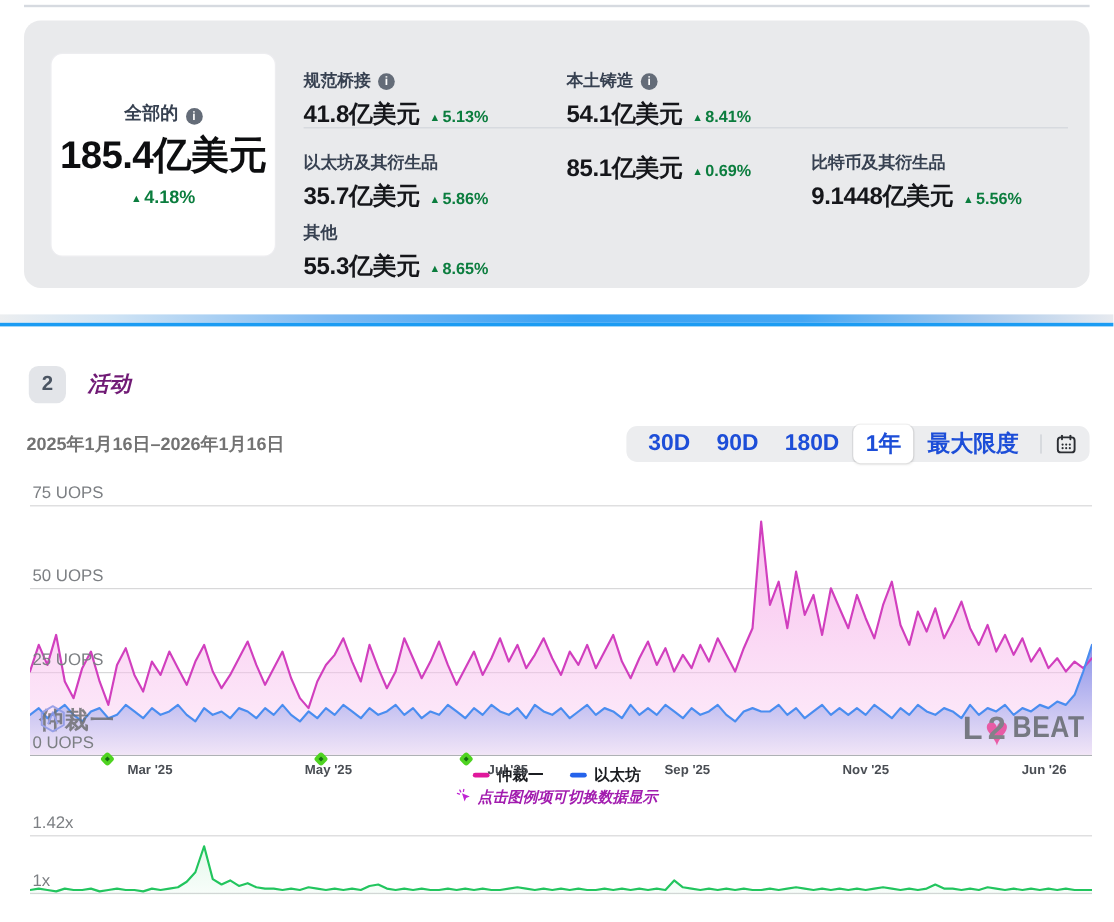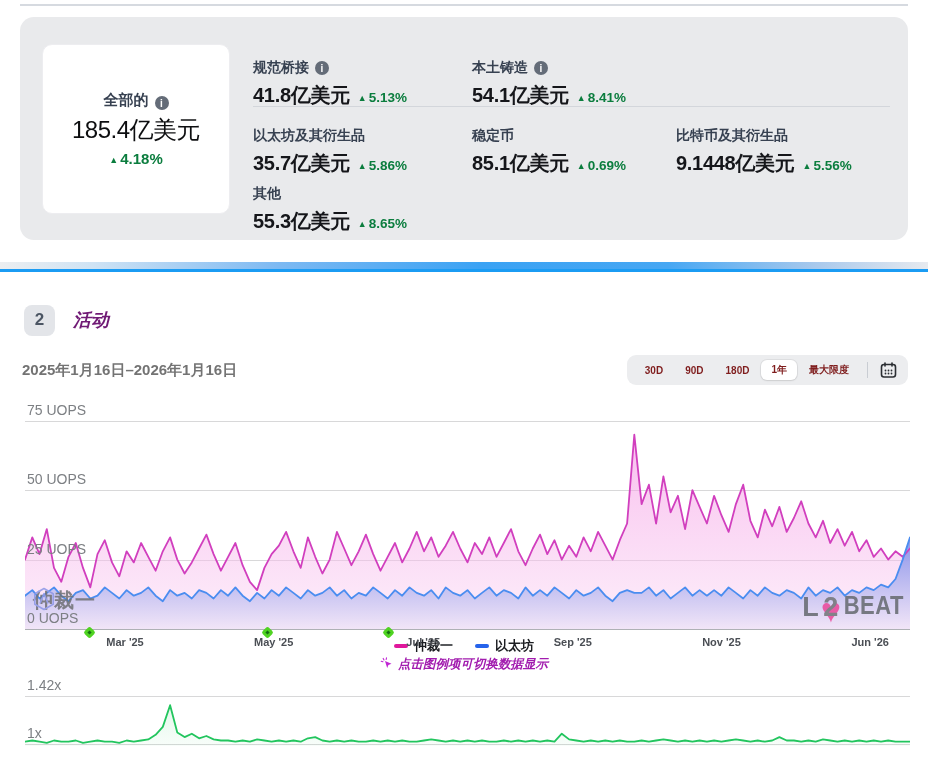--- a/index.html
+++ b/index.html
@@ -10,21 +10,21 @@
   
   .top-line { margin:4px 20px 0 20px; border-top:2px solid #d6dae0; }
 
   
   .summary-card { position:relative; margin:11px 20px 0 20px; height:223px;
     background:#e9eaec; border-radius:14px; }
   .total-box { position:absolute; left:22px; top:27px; width:188px; height:170px;
     background:#fff; border:1px solid #ededf0; border-radius:10px;
     display:flex; flex-direction:column; align-items:center; justify-content:center; gap:4px; }
   .total-label { font-size:15px; font-weight:700; color:#374151; display:flex; align-items:flex-end; gap:6px; }
-  .total-value { font-size:24px; font-weight:400; color:#0d0e10; letter-spacing:-0.5px; }
+  .total-value { font-size:32px; font-weight:700; color:#0d0e10; letter-spacing:-0.5px; }
   .stats { position:absolute; left:233px; right:18px; top:28px; bottom:14px;
     display:grid; grid-template-columns:219px 204px 1fr; grid-template-rows:54px 14px 58px 1fr; }
   .stat-divider { grid-column:1 / -1; border-top:1px solid #d3d6db; align-self:center; height:0; }
   .stat { padding-top:2px;margin-top:12px; }
   .stat-label { font-size:14px; font-weight:700; color:#374151; display:flex; align-items:center; gap:6px; margin-bottom:5px; }
   .stat-value-row { display:flex; align-items:baseline; gap:8px; }
   .stat-value { font-size:20px; font-weight:800; color:#15161a; letter-spacing:-0.3px; }
   .pct { font-size:13.5px; font-weight:700; color:#0b7d3e; white-space:nowrap; }
   .pct::before { content:"▲"; font-size:9px; margin-right:2px; vertical-align:1px; }
   .total-box .pct { font-size:15px; }
@@ -42,21 +42,21 @@
   .section-head { margin:31px 24px 0 24px; display:flex; align-items:center; gap:18px; height:34px; }
   .section-badge { width:31px; height:31px; background:#e3e5e9; border-radius:8px; color:#4b5563;
     font-size:17px; font-weight:700; display:flex; align-items:center; justify-content:center; }
   .section-title { font-size:18px; font-weight:800; color:#701a75;font-style:italic; }
 
   
   .controls-row { margin:17px 20px 0 20px; height:32px; display:flex; align-items:center; justify-content:space-between; }
   .date-range { font-size:15px; font-weight:700; color:#737373; padding-left:2px; }
   .range-selector { display:flex; align-items:center; background:#ecedef; border-radius:9px;
     padding:3px 8px; height:30px; gap:2px; }
-  .range-opt { font-size:10px; font-weight:700; color:#7f1d1d; padding:3px 10px; border-radius:6px; cursor:pointer; white-space:nowrap; }
+  .range-opt { font-size:19px; font-weight:700; color:#1d4ed8; padding:3px 10px; border-radius:6px; cursor:pointer; white-space:nowrap; }
   .range-opt.selected { background:#fff; box-shadow:0 0 0 1px rgba(0,0,0,0.06),0 1px 2px rgba(0,0,0,0.08);text-align:center; }
   .range-sep { width:1px; height:16px; background:#c9cdd3; margin:0 6px; }
   .cal-btn { display:flex; align-items:center; justify-content:center; width:24px; height:24px; cursor:pointer; }
 
   
   .chart { position:relative; margin:0 18px 0 25px; }
   .chart-1 { margin-top:11px; height:233px; border-bottom:1px solid #aeb1b5; }
   .chart-2 { margin-top:6px; height:68px; }
   .chart svg { position:absolute; left:0; top:0; z-index:2; }
   .gridline { position:absolute; left:0; right:0; height:0; border-top:1px solid #d8d8d9; z-index:1; }
@@ -122,23 +122,20 @@
       <div class="stat">
         <div class="stat-label">
             <span>以太坊及其衍生品</span>
           </div>
         <div class="stat-value-row">
             <span class="stat-value">35.7亿美元</span>
             <span class="pct">5.86%</span>
           </div>
       </div>
       <div class="stat">
-        <div class="stat-label">
-            <span>稳定币</span>
-          </div>
         <div class="stat-value-row">
             <span class="stat-value">85.1亿美元</span>
             <span class="pct">0.69%</span>
           </div>
       </div>
       <div class="stat">
         <div class="stat-label">
             <span>比特币及其衍生品</span>
           </div>
         <div class="stat-value-row">

